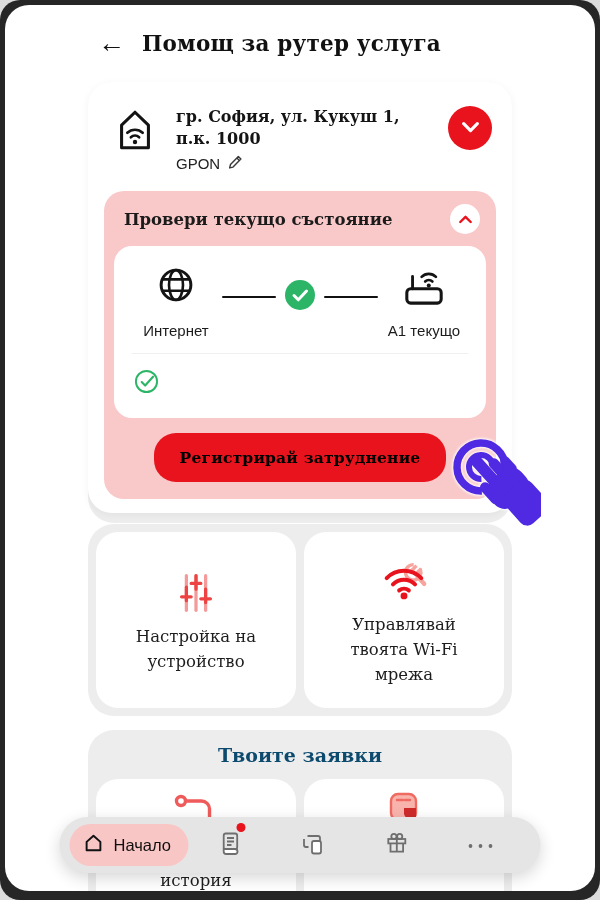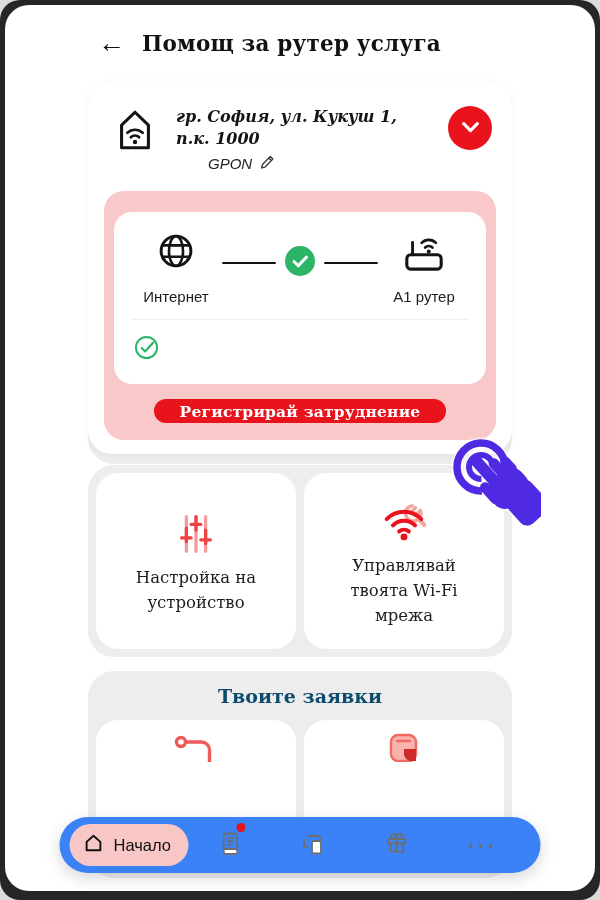--- a/index.html
+++ b/index.html
@@ -16,60 +16,60 @@
 
   .col{width:424px;margin:0 auto;}
 
   
   .ghost{background:#ededee;border-radius:26px;}
   .ghost.main{margin-top:26px;padding-bottom:10px;}
 
   .main-card{background:#fff;border-radius:24px;box-shadow:0 2px 8px rgba(0,0,0,.05);padding:16px 16px 14px;}
 
   .addr-row{display:flex;align-items:flex-start;padding:8px 4px 2px 8px;}
-  .addr-text{margin-left:18px;flex:1;font-style:italic;}
+  .addr-text{margin-left:18px;flex:1;}
   .addr-line{font-family:"DejaVu Serif","Liberation Serif",serif;font-size:16px;font-weight:700;color:#141414;line-height:1.35;max-width:250px;}
-  .tech-row{display:flex;align-items:center;gap:7px;margin-top:4px;font-size:15px;color:#232323;margin-left:32px;}
+  .tech-row{display:flex;align-items:center;gap:7px;margin-top:4px;font-size:15px;color:#232323;}
   .red-circle-btn{width:44px;height:44px;border-radius:50%;background:#e8131d;display:flex;align-items:center;justify-content:center;cursor:pointer;flex:none;}
 
   .pink-panel{background:#f9c8c8;border-radius:20px;margin-top:16px;padding:11px 10px 12px;}
   .pink-head{display:flex;align-items:center;justify-content:space-between;padding:2px 6px 2px 10px;}
   .pink-title{font-family:"DejaVu Serif","Liberation Serif",serif;font-size:16.5px;font-weight:600;color:#1b1b1b;}
   .white-circle-btn{width:30px;height:30px;border-radius:50%;background:#fff;display:flex;align-items:center;justify-content:center;cursor:pointer;}
 
   .status-card{background:#fff;border-radius:18px;margin-top:10px;padding:18px 16px 14px;}
   .net-row{display:flex;align-items:flex-start;}
   .net-node{width:92px;display:flex;flex-direction:column;align-items:center;}
   .net-node .lbl{margin-top:12px;font-size:15px;color:#1c1c1c;}
   .connector{flex:1;display:flex;align-items:center;margin-top:16px;}
   .conn-line{flex:1;height:2.6px;background:#111;border-radius:2px;}
   .conn-check{margin:0 9px;flex:none;}
   .divider{height:1px;background:#f0eff0;margin:14px 2px 13px;}
   .msg-row{display:flex;align-items:flex-start;gap:11px;padding:2px 2px 6px 4px;}
   .msg-text{font-size:15px;color:#2c2c2c;line-height:1.42;max-width:280px;}
 
-  .red-btn{display:block;margin:15px auto 5px;width:292px;height:24px;border:none;border-radius:22px;background:#e8131d;color:#ffffff;
+  .red-btn{display:block;margin:15px auto 5px;width:292px;height:49px;border:none;border-radius:22px;background:#e8131d;color:#000000;
     font-family:"DejaVu Serif","Liberation Serif",serif;font-size:15.5px;font-weight:700;letter-spacing:.2px;cursor:pointer;}
 
   
   .feature-wrap{margin-top:1px;padding:8px;display:flex;gap:8px;}
   .feature-card{flex:1;background:#fff;border-radius:22px;min-height:156px;display:flex;flex-direction:column;align-items:center;justify-content:center;cursor:pointer;padding:10px 8px;}
   .feature-icon{height:56px;display:flex;align-items:center;justify-content:center;}
   .feature-label{font-family:"DejaVu Serif","Liberation Serif",serif;font-size:16.5px;color:#1d1d1d;text-align:center;line-height:1.5;max-width:160px;margin-top:4px;}
 
   
   .requests-wrap{margin-top:14px;padding:10px 8px 8px;}
   .requests-title{font-family:"DejaVu Serif","Liberation Serif",serif;font-size:19px;font-weight:700;color:#0c4a6e;text-align:center;margin:4px 0 13px;}
   .requests-cards{display:flex;gap:8px;}
   .request-card{flex:1;background:#fff;border-radius:22px;height:150px;display:flex;flex-direction:column;align-items:center;cursor:pointer;}
   .request-icon{margin-top:12px;height:30px;}
   .request-label{font-family:"DejaVu Serif","Liberation Serif",serif;font-size:16.5px;color:#1d1d1d;margin-top:50px;text-align:center;}
 
   
-  .nav{position:absolute;left:50%;transform:translateX(-50%);bottom:18px;width:481px;height:56px;background:#3b82f6;border-radius:28px;
+  .nav{position:absolute;left:50%;transform:translateX(-50%);bottom:18px;width:481px;height:56px;background:#e5e5e5;border-radius:28px;
     box-shadow:0 5px 16px rgba(0,0,0,.16);display:flex;align-items:center;padding:0 18px 0 10px;box-sizing:border-box;z-index:5;}
   .nav-active{display:flex;align-items:center;gap:9px;background:#f9c6c6;border-radius:21px;height:42px;padding:0 17px 0 13px;cursor:pointer;}
   .nav-active .nav-label{font-size:16.5px;color:#101010;}
   .nav-item{flex:1;display:flex;justify-content:center;align-items:center;cursor:pointer;position:relative;}
   .nav-badge{position:absolute;top:-7px;right:calc(50% - 16px);width:9px;height:9px;border-radius:50%;background:#e8131d;}
 
   
   .cursor{position:absolute;left:436px;top:424px;z-index:9;pointer-events:none;
     filter:drop-shadow(0 0 1.6px #fff) drop-shadow(0 0 1px #fff);}
 </style>
@@ -113,20 +113,30 @@
             <div class="red-circle-btn">
               <span>
                 <svg width="17" height="11" viewBox="0 0 14 9" fill="none">
                   <path d="M1.4 1.4 L7 7 L12.6 1.4" stroke="#fff" stroke-width="2.6" stroke-linecap="round" stroke-linejoin="round"></path>
                 </svg>
               </span>
             </div>
           </div>
 
           <div class="pink-panel">
+            <div class="pink-head">
+              <span class="pink-title">Провери текущо състояние</span>
+              <div class="white-circle-btn">
+                <span>
+                  <svg width="13" height="9" viewBox="0 0 13 9" fill="none">
+                    <path d="M1.3 7 L6.5 1.8 L11.7 7" stroke="#e8131d" stroke-width="2.4" stroke-linecap="round" stroke-linejoin="round"></path>
+                  </svg>
+                </span>
+              </div>
+            </div>
 
             <div class="status-card">
               <div class="net-row">
                 <div class="net-node">
                   <span>
                     <svg width="42" height="42" viewBox="0 0 48 48" fill="none">
                       <circle cx="24" cy="24" r="17" stroke="#141414" stroke-width="3.4"></circle>
                       <ellipse cx="24" cy="24" rx="8" ry="17" stroke="#141414" stroke-width="3"></ellipse>
                       <path d="M8.5 17.5 h31 M8.5 30.5 h31" stroke="#141414" stroke-width="3"></path>
                     </svg>
@@ -148,21 +158,21 @@
                 <div class="net-node">
                   <span>
                     <svg width="46" height="42" viewBox="0 0 48 44" fill="none">
                       <rect x="6" y="26" width="36" height="15" rx="4" stroke="#141414" stroke-width="3.2"></rect>
                       <path d="M12 26 V13" stroke="#141414" stroke-width="3" stroke-linecap="round"></path>
                       <path d="M21.5 13.5 a10.5 10.5 0 0 1 15 0" stroke="#141414" stroke-width="2.8" stroke-linecap="round"></path>
                       <path d="M25.2 18.3 a5.6 5.6 0 0 1 7.6 0" stroke="#141414" stroke-width="2.8" stroke-linecap="round"></path>
                       <circle cx="29" cy="22.4" r="2.1" fill="#141414"></circle>
                     </svg>
                   </span>
-                  <span class="lbl">A1 рутер</span>
+                  <span class="lbl">A1 текущо</span>
                 </div>
               </div>
 
               <div class="divider"></div>
 
               <div class="msg-row">
                 <span>
                   <svg width="25" height="25" viewBox="0 0 26 26" fill="none">
                     <circle cx="13" cy="13" r="11" stroke="#2cb567" stroke-width="2"></circle>
                     <path d="M8 13.6 l3.6 3.6 L19.8 8" stroke="#2cb567" stroke-width="2.2" stroke-linecap="round" stroke-linejoin="round"></path>

